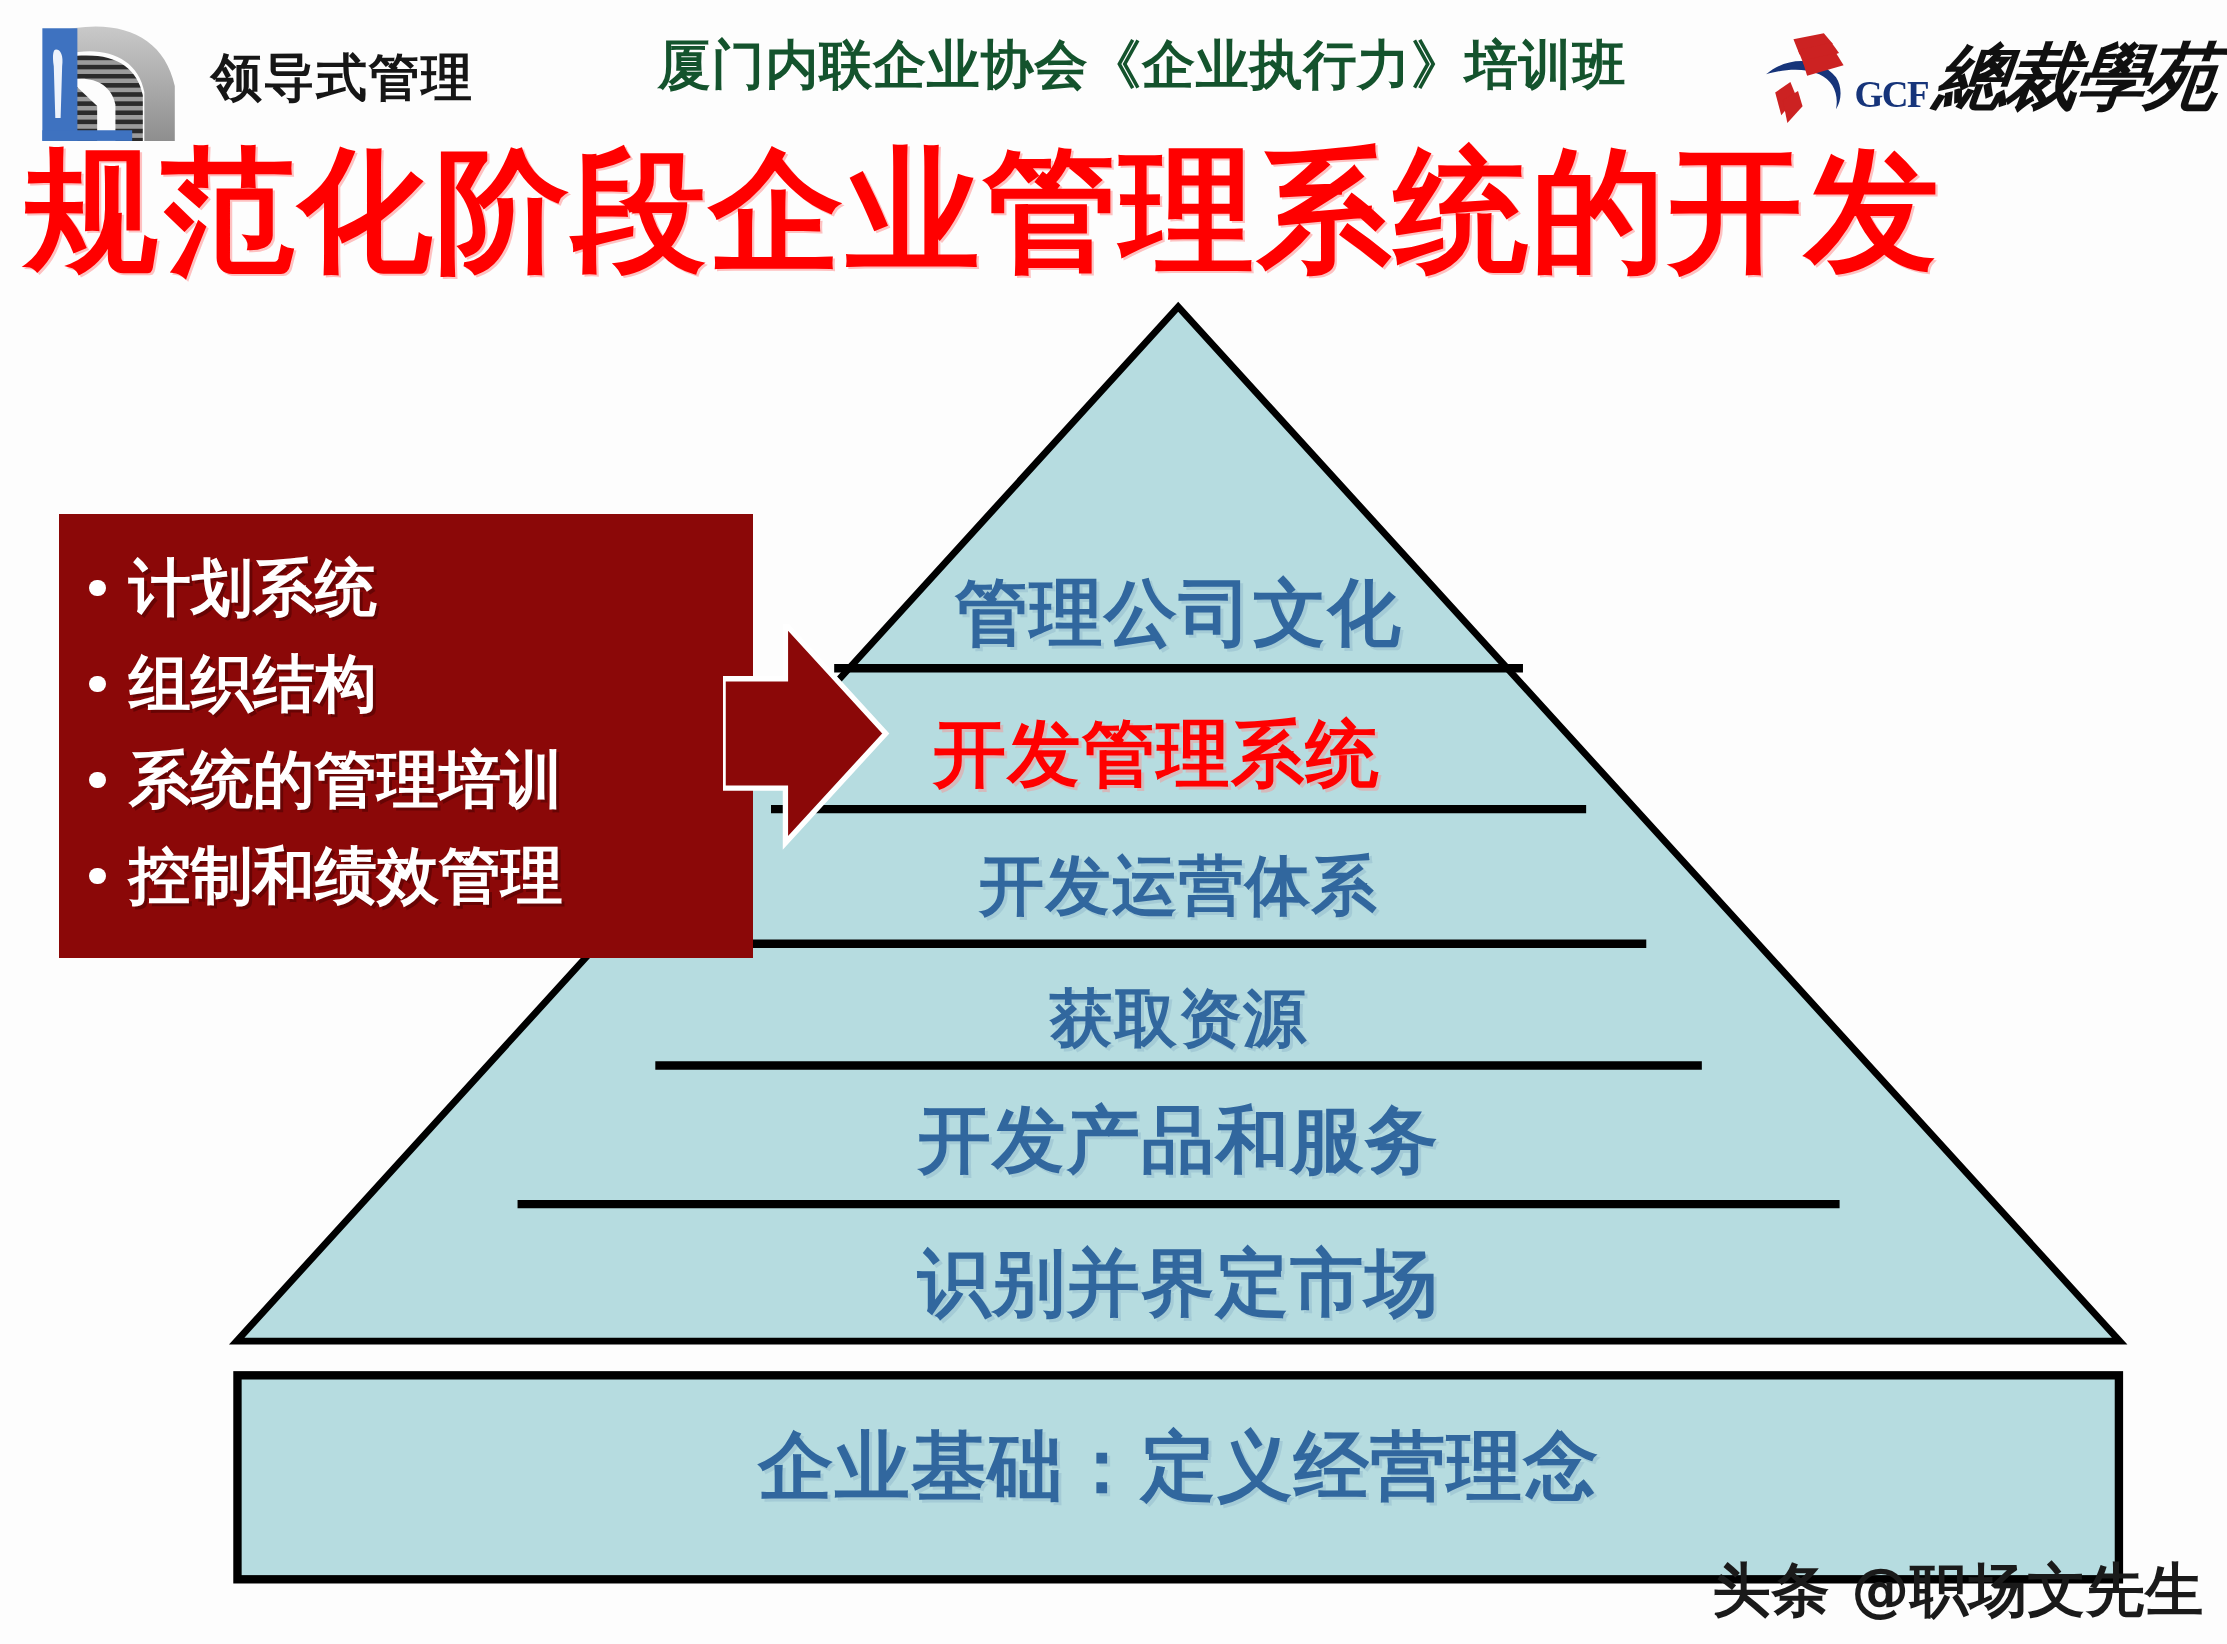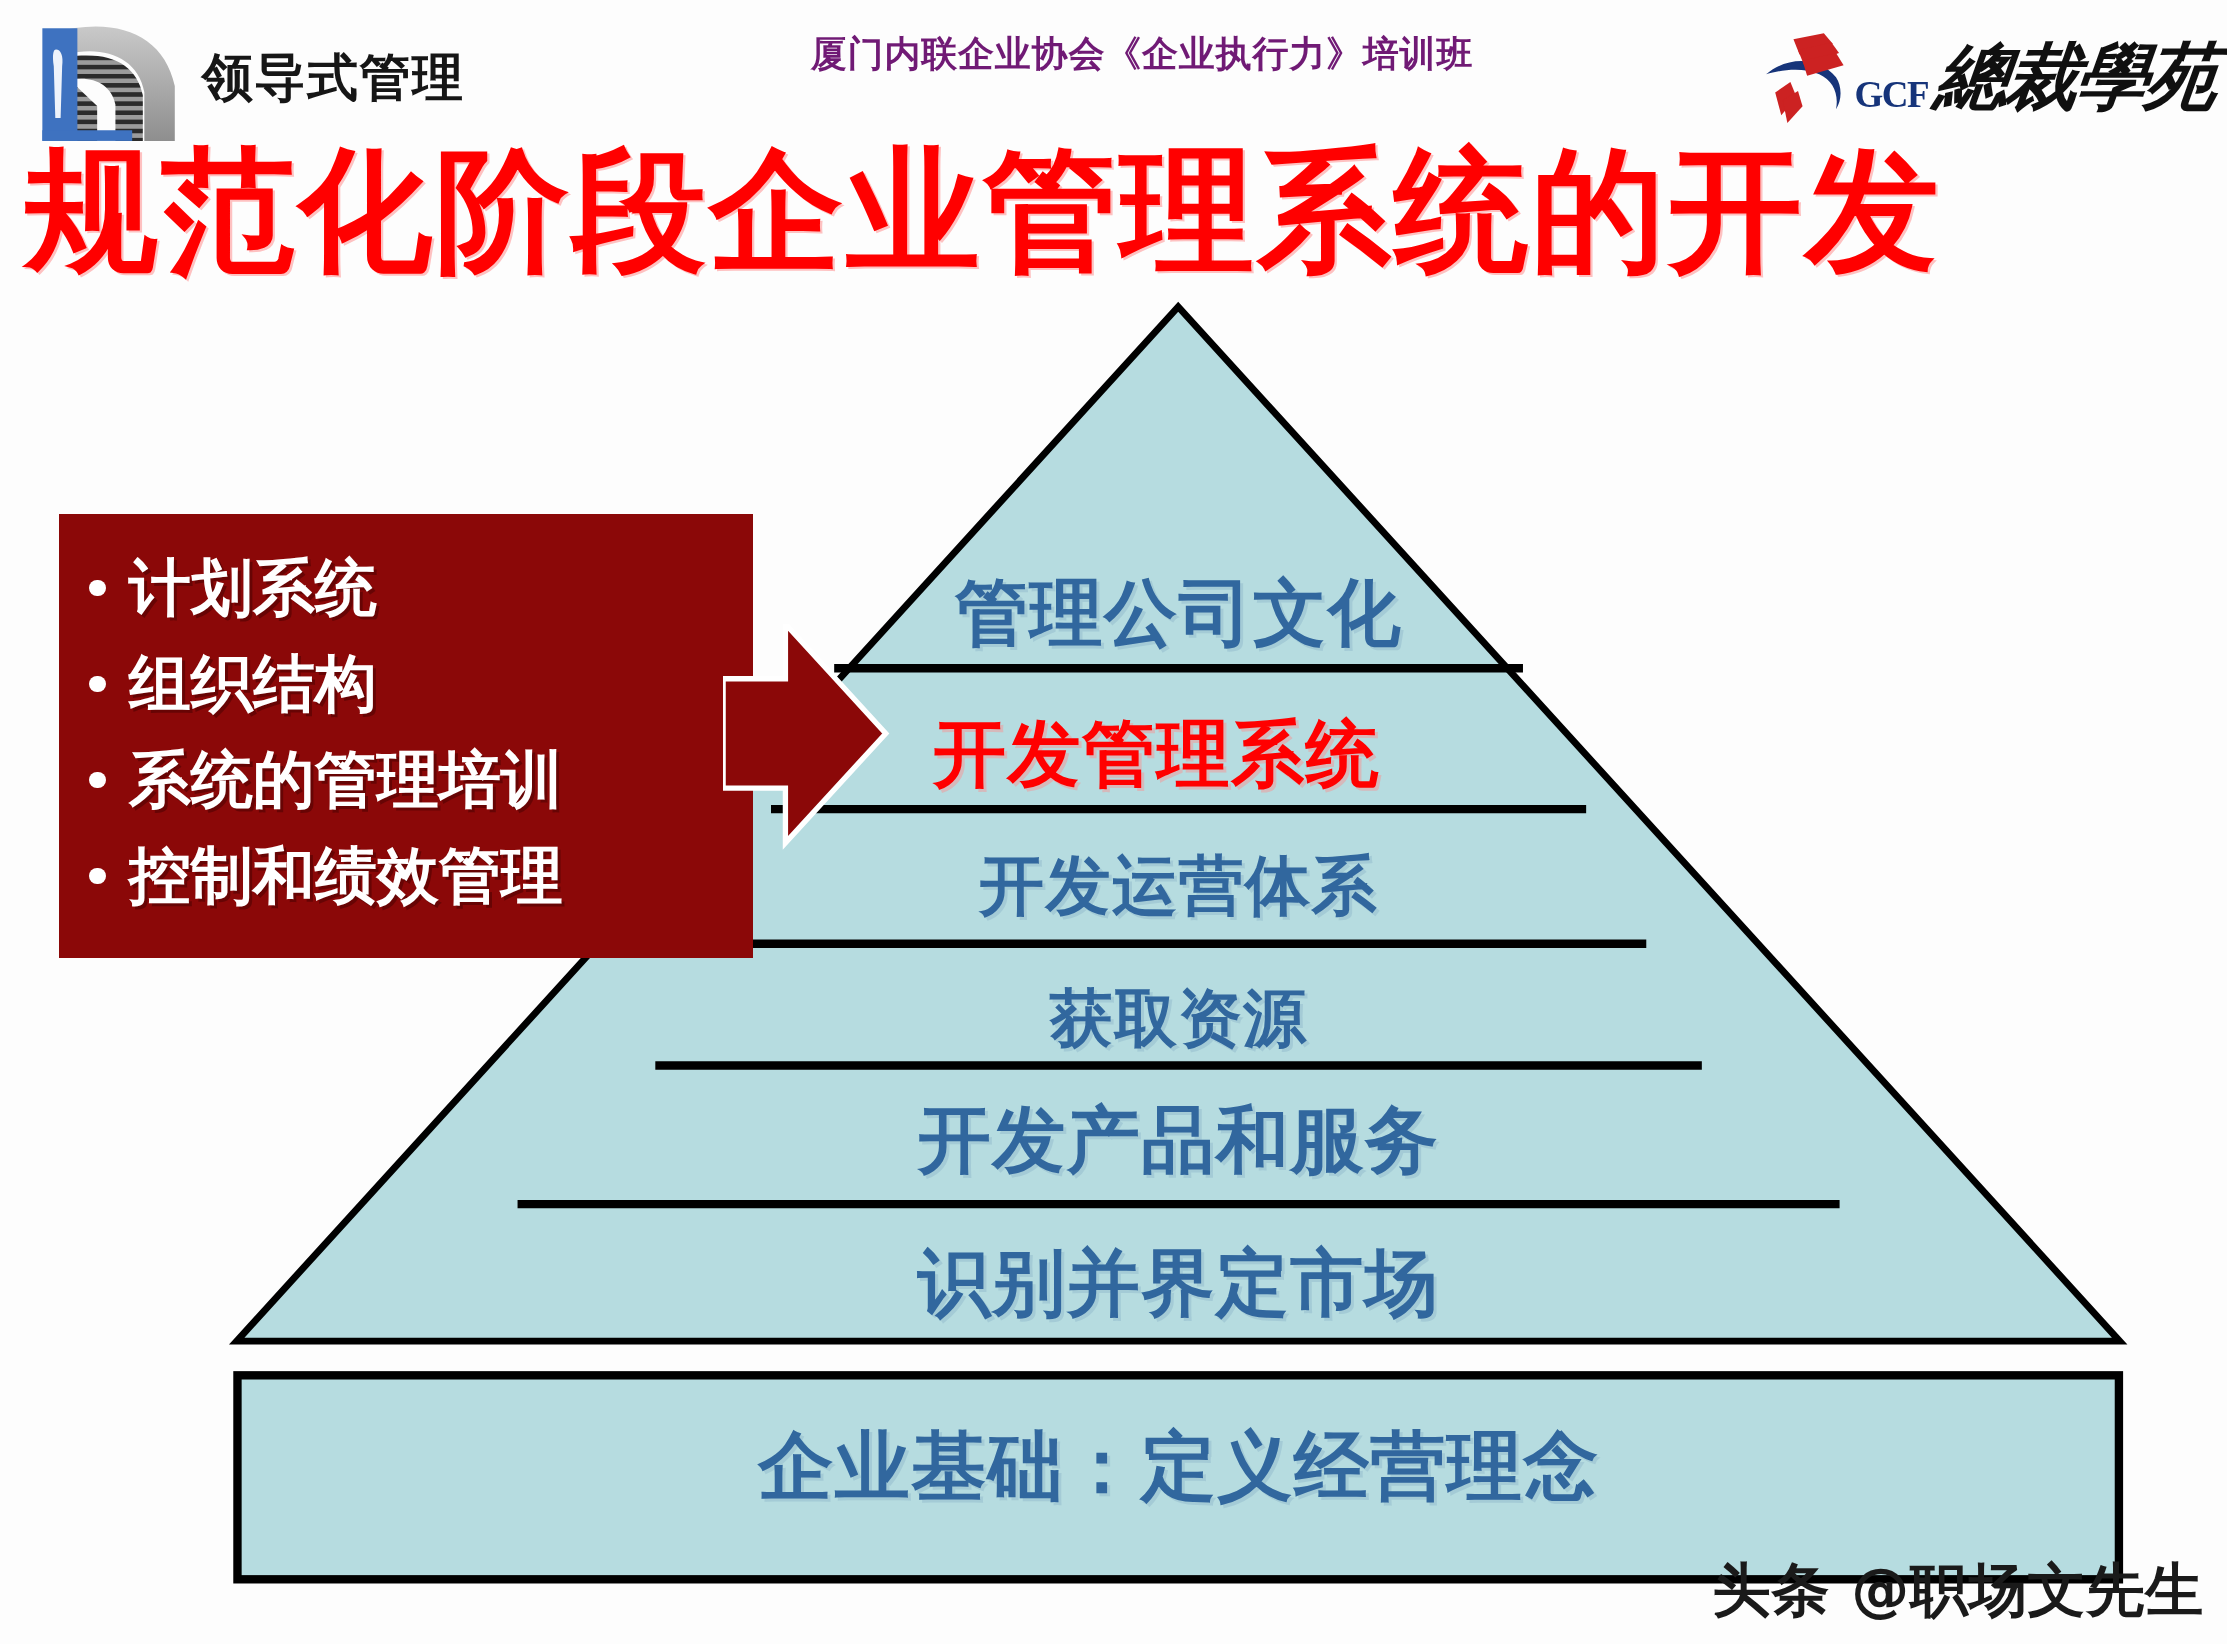--- a/index.html
+++ b/index.html
@@ -35,32 +35,32 @@
   #logo-left-mark {
     width: 164px; height: 137px;
     position: relative;
     flex: 0 0 auto;
   }
   #logo-left-text {
     font-size: 51px;
     font-weight: bold;
     color: #161616;
     letter-spacing: 1.5px;
-    margin-left: 8px;
+    margin-left: 17px;
     white-space: nowrap;
     font-family: "DejaVu Sans", "Liberation Sans", sans-serif;
   }
   #header-title {
     position: absolute;
     left: 533px; top: 30px;
     width: 1218px;
     text-align: center;
-    font-size: 36px;
-    font-weight: bold;
-    color: #701a75;
+    font-size: 53px;
+    font-weight: bold;
+    color: #14532d;
     letter-spacing: 0.8px;
     white-space: nowrap;
     font-family: "DejaVu Sans", "Liberation Sans", sans-serif;
   }
   #logo-right {
     position: absolute;
     right: 11.4px; top: 13.7px;
     width: 426px; height: 129px;
     display: flex;
     align-items: center;

